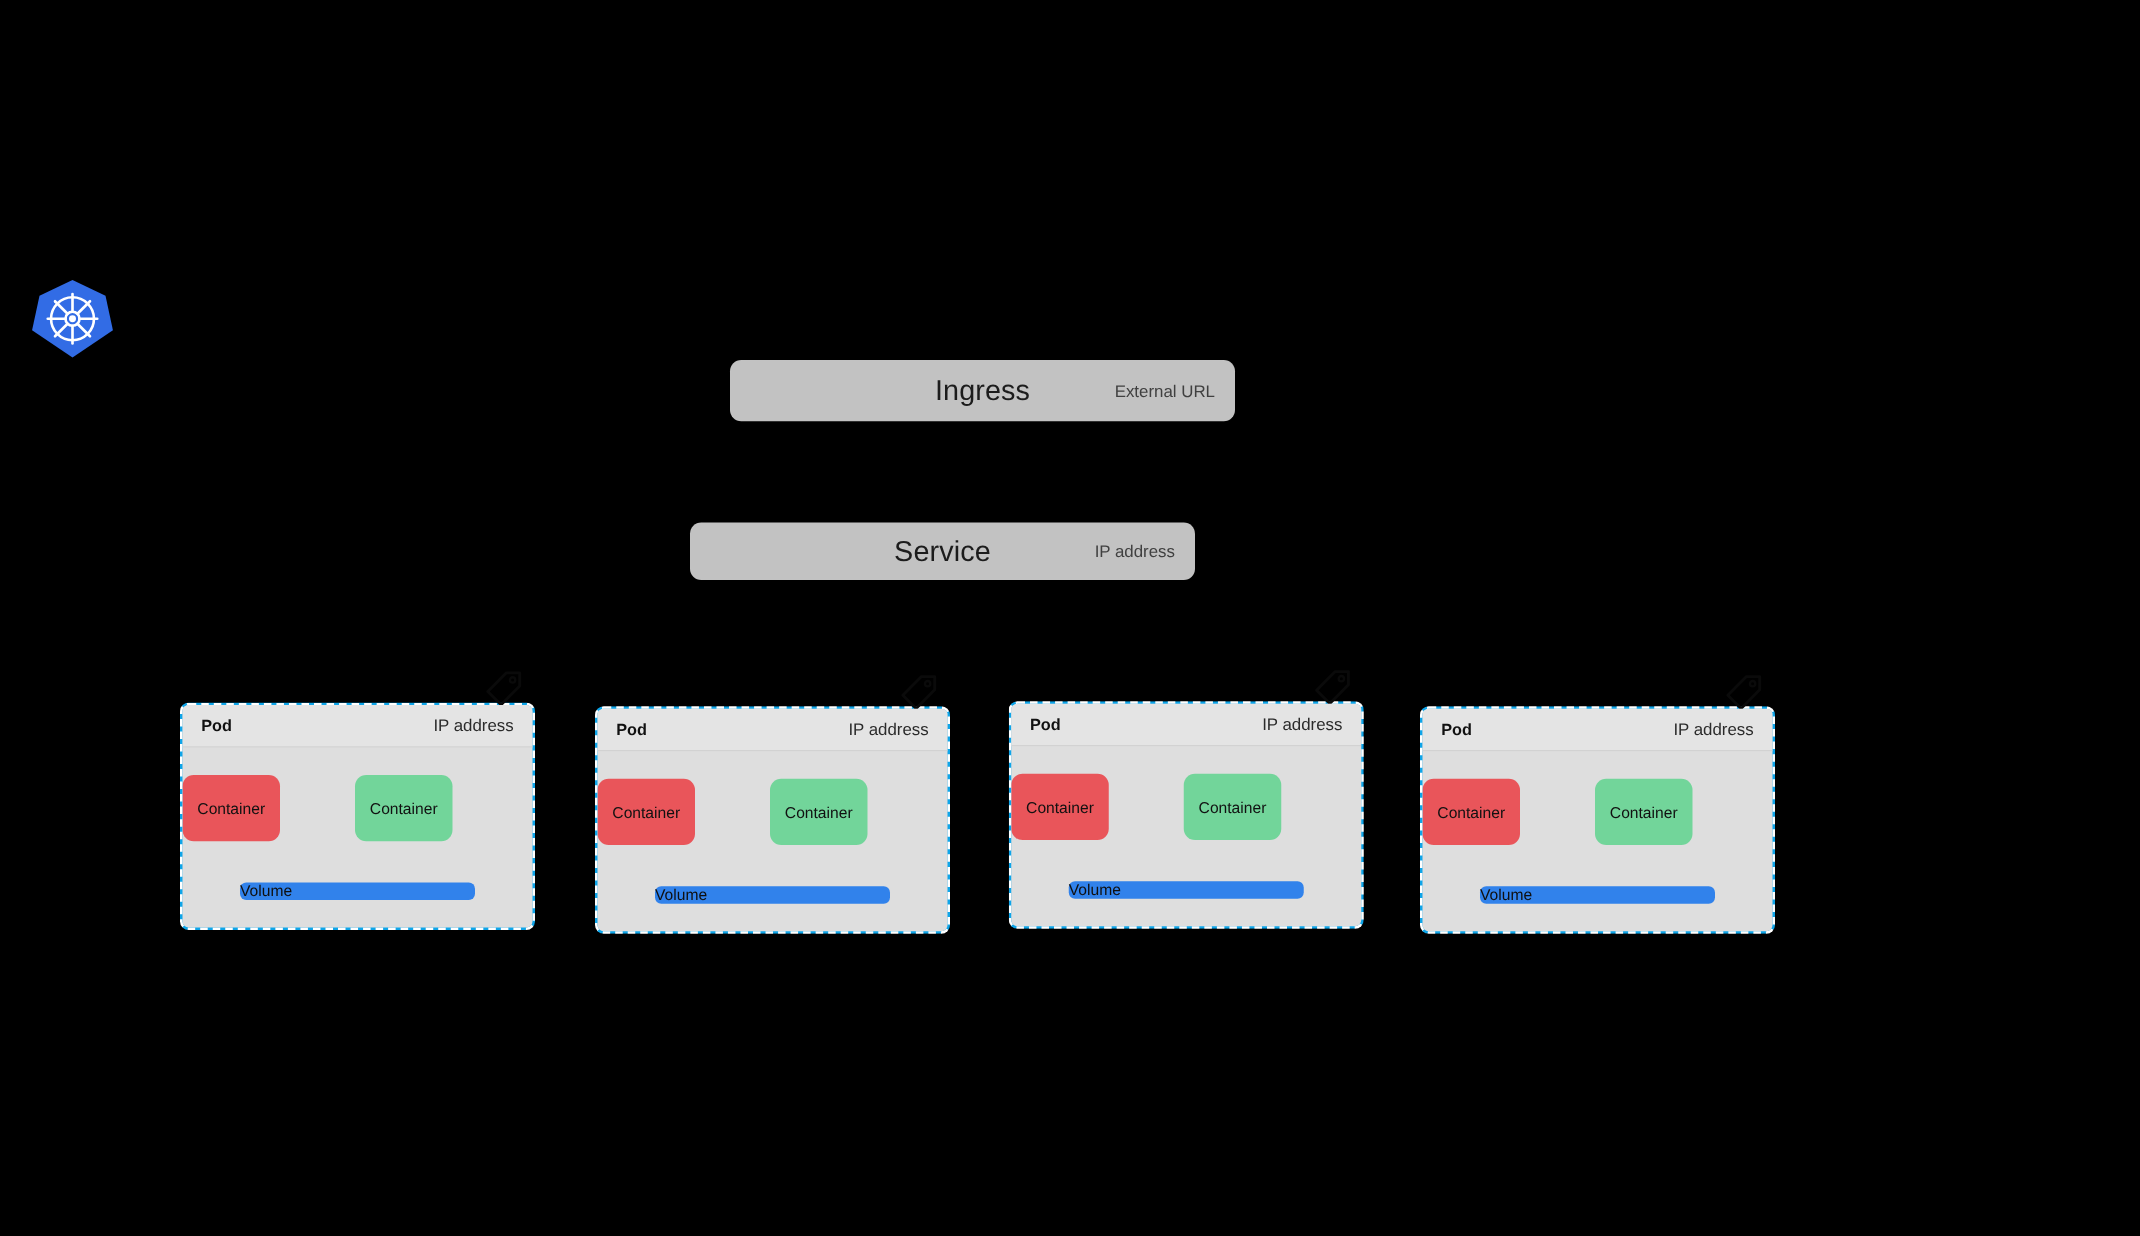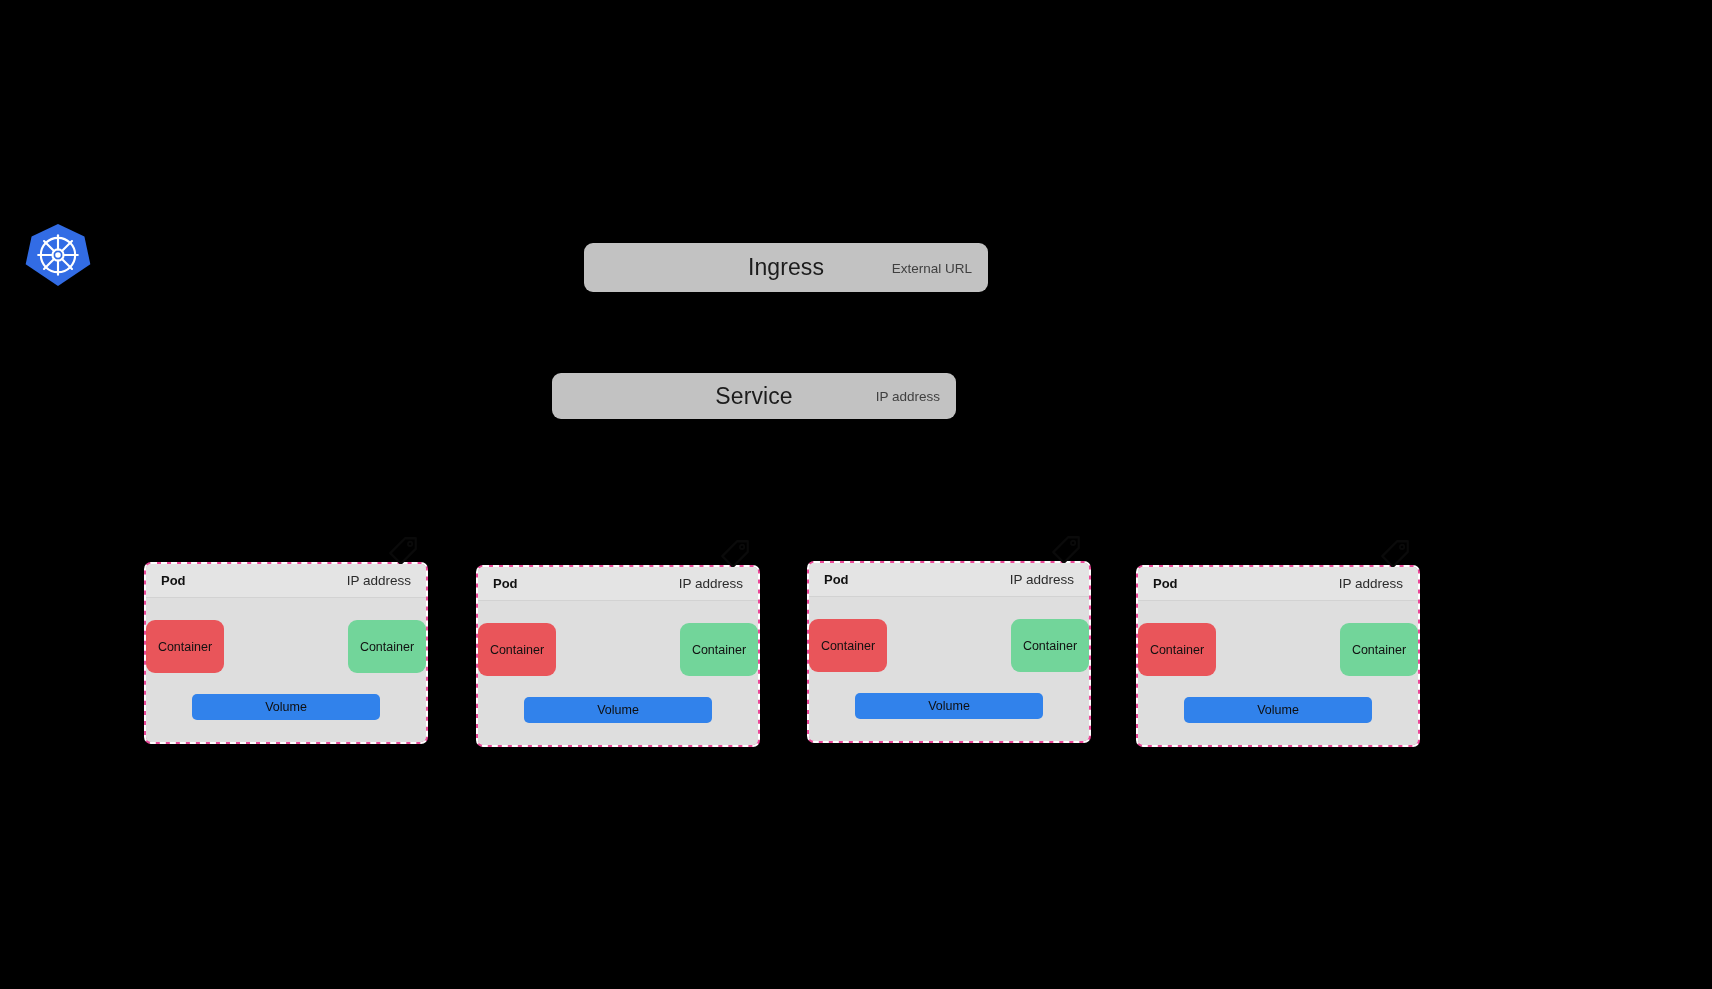--- a/index.html
+++ b/index.html
@@ -37,20 +37,21 @@
 
   
   .net-bar {
     position: absolute;
     background: #c2c2c2;
     border-radius: 9px;
     display: flex;
     align-items: center;
     justify-content: center;
     color: #1a1a1a;
+    margin-top: 45px;
   }
   .net-bar .net-title {
     font-size: 23px;
     font-weight: 400;
     color: #1c1c1c;
     letter-spacing: 0.1px;
   }
   .net-bar .net-meta {
     position: absolute;
     right: 16px;
@@ -72,21 +73,21 @@
     top: 373px;
     width: 404px;
     height: 46px;
   }
 
   
   .pod {
     position: absolute;
     width: 284px;
     height: 182px;
-    background: #ec4899;
+    background: #0ea5e9;
     border: 2px dashed #ffffff;
     border-radius: 7px;
     overflow: visible;
   }
   .pod-inner {
     position: absolute;
     left: 0; top: 0; right: 0; bottom: 0;
     border-radius: 5px;
     overflow: hidden;
     background: #dedede;
@@ -113,21 +114,21 @@
     font-weight: 400;
     color: #2b2b2b;
   }
   .pod-body {
     flex: 1 1 auto;
     position: relative;
     padding: 18px 0 0 0;
   }
   .container-row {
     display: flex;
-    justify-content: space-between;
+    justify-content: flex-start;
     gap: 60px;
     padding-top: 4px;
   }
   .container-box {
     width: 78px;
     height: 53px;
     border-radius: 9px;
     display: flex;
     align-items: center;
     justify-content: center;
@@ -136,26 +137,25 @@
     font-weight: 400;
   }
   .container-red   { background: #e9555a; }
   .container-green { background: #72d59a; }
 
   .volume-bar {
     position: absolute;
     left: 46px;
     right: 46px;
     bottom: 22px;
-    height: 26px;
+    height: 14px;
     background: #3182eb;
     border-radius: 5px;
     display: flex;
     align-items: center;
-    justify-content: center;
     font-size: 12.5px;
     color: #0f0f0f;
     font-weight: 400;
   }
 
   
   .tag-icon {
     position: absolute;
     right: 6px;
     top: -30px;

